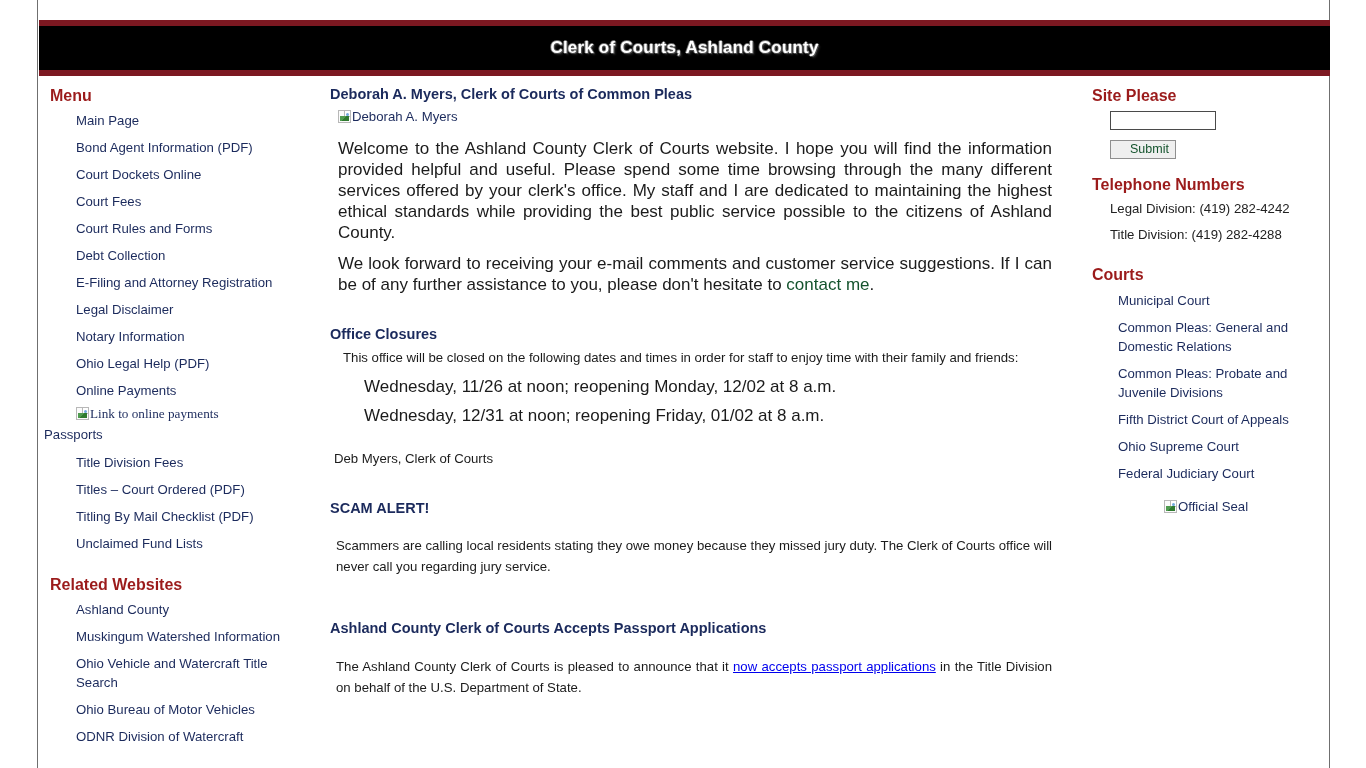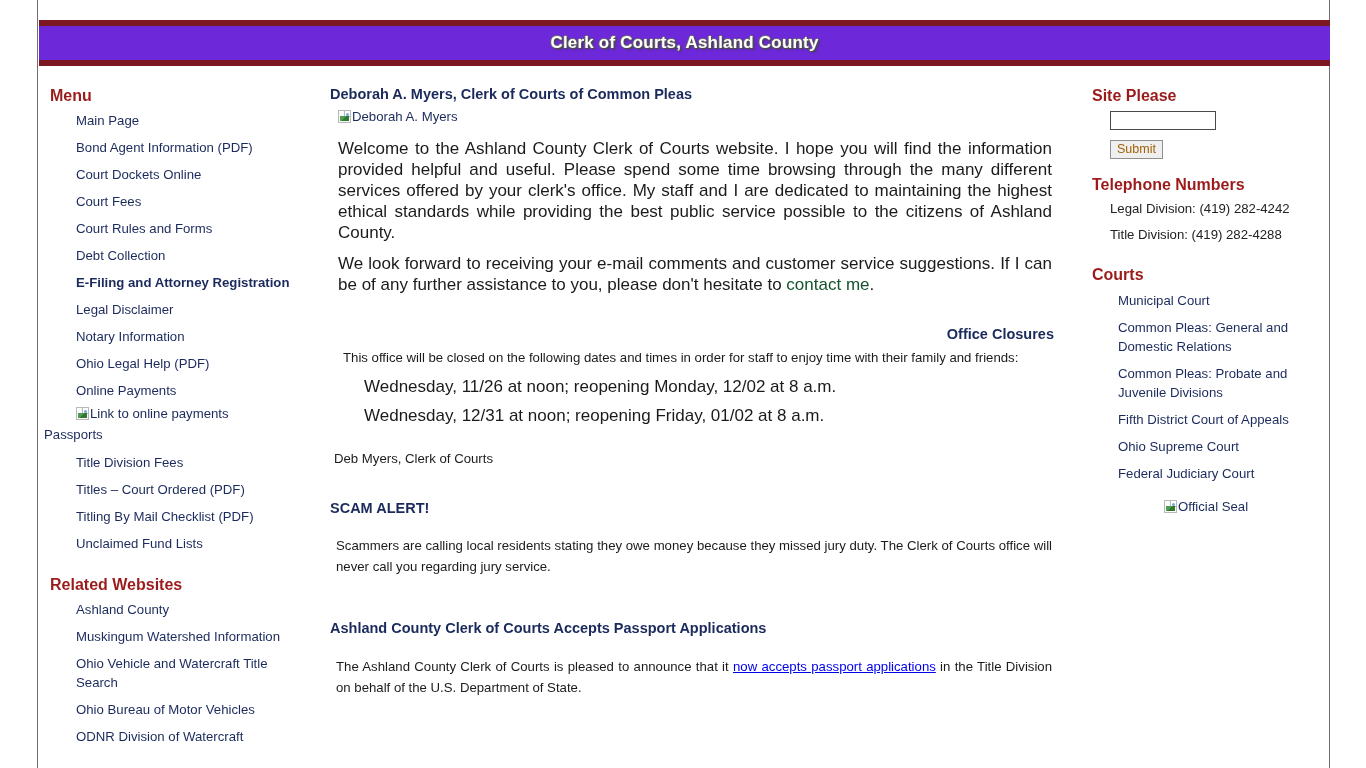--- a/index.html
+++ b/index.html
@@ -30,22 +30,22 @@
   }
   .frame-rule.left  { left: 37px; }
   .frame-rule.right { left: 1329px; }
 
   
   #banner {
     position: absolute;
     left: 39px;
     top: 20px;
     width: 1291px;
-    height: 46px;
-    background: #6d28d9;
+    height: 56px;
+    background: #000000;
     border-top: 6px solid #7c1821;
     border-bottom: 6px solid #7c1821;
     display: flex;
     align-items: center;
     justify-content: center;
   }
   #banner-title {
     font-size: 17px;
     font-weight: bold;
     color: #ffffff;
@@ -96,21 +96,21 @@
 
   ul.navlist li {
     margin: 0 0 8px 0;
     line-height: 18px;
   }
   ul.navlist li a {
     color: #1b2a5c;
     font-size: 13.2px;
     text-decoration: none;
   }
-  ul.navlist li a.current { font-weight: bold; }
+  ul.navlist li a.current { font-weight: normal; }
 
   
   .broken-img {
     display: inline-block;
     vertical-align: -2px;
     width: 13px;
     height: 13px;
     margin-right: 1px;
     position: relative;
     background: #fbfbfb;
@@ -183,37 +183,37 @@
     background: #ffffff;
     font-family: "Liberation Sans", sans-serif;
     font-size: 12px;
     padding: 0 2px;
     display: block;
     margin-bottom: 9px;
   }
   #search-submit {
     font-family: "Liberation Sans", sans-serif;
     font-size: 12.5px;
-    color: #a16207;
+    color: #14532d;
     background: #efefef;
     border: 1px solid #8f8f8f;
-    padding: 1px 6px 2px 6px;
+    padding: 1px 6px 2px 19px;
     line-height: 14px;
     cursor: pointer;
   }
 
   
   h2.content-heading {
     margin: 7px 0 4px 0;
     font-size: 14.5px;
     font-weight: bold;
     color: #1b2a5c;
     line-height: 1.25;
   }
-  h2.gap-top { margin-top: 30px; text-align: right; }
+  h2.gap-top { margin-top: 30px; }
 
   .img-line {
     margin: 6px 0 4px 8px;
     font-size: 13.2px;
     color: #1b2a5c;
   }
 
   p.para {
     margin: 0 0 10px 0;
     font-size: 17px;
@@ -278,21 +278,21 @@
         <li><a href="#">Court Fees</a></li>
         <li><a href="#">Court Rules and Forms</a></li>
         <li><a href="#">Debt Collection</a></li>
         <li><a href="#" class="current">E-Filing and Attorney Registration</a></li>
         <li><a href="#">Legal Disclaimer</a></li>
         <li><a href="#">Notary Information</a></li>
         <li><a href="#">Ohio Legal Help (PDF)</a></li>
         <li><a href="#">Online Payments</a></li>
       </ul>
 
-      <div style="padding-left:32px; margin:-4px 0 8px 0; line-height:18px;">
+      <div style="padding-left:32px; margin:-4px 0 8px 0; line-height:18px;font-family:Liberation Serif, serif;">
         <a href="#" class="imglink"><span class="broken-img"><i></i></span><span>Link to online payments</span></a>
       </div>
       <div style="padding-left:0px; margin:-6px 0 9px 0; line-height:18px;">
         <a href="#" class="imglink">Passports</a>
       </div>
 
       <ul class="navlist">
         <li><a href="#">Title Division Fees</a></li>
         <li><a href="#">Titles – Court Ordered (PDF)</a></li>
         <li><a href="#">Titling By Mail Checklist (PDF)</a></li>

